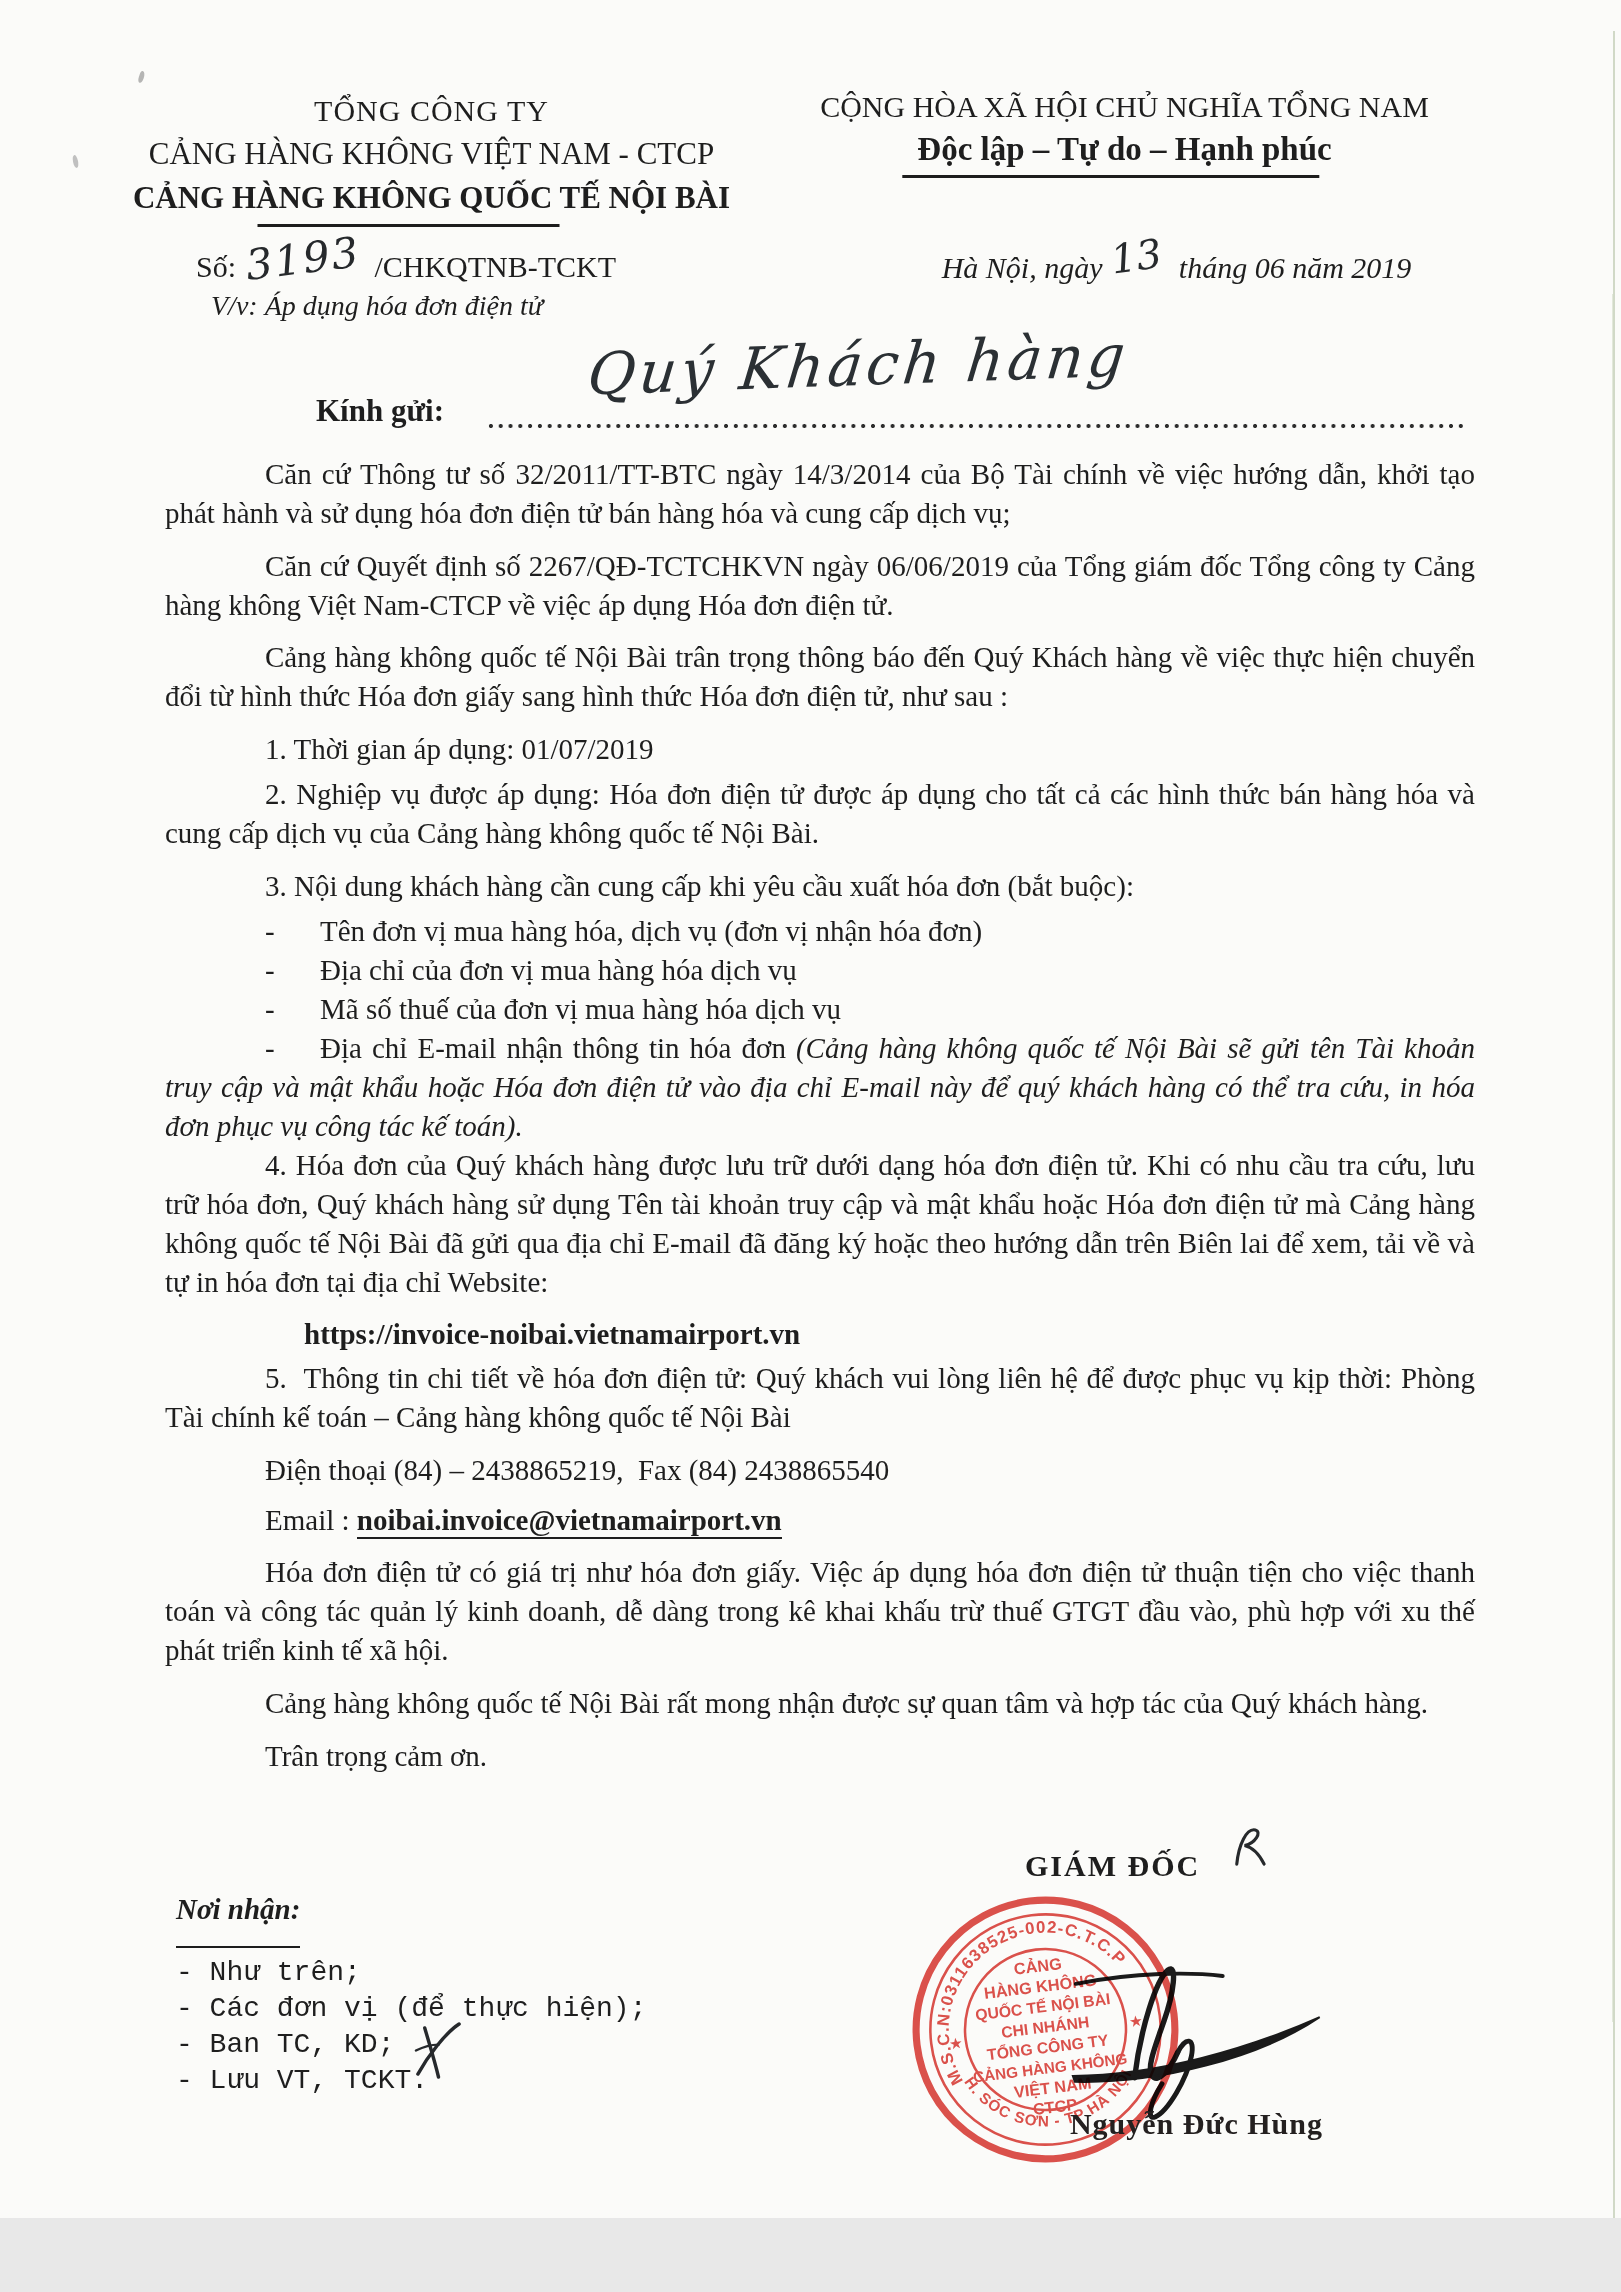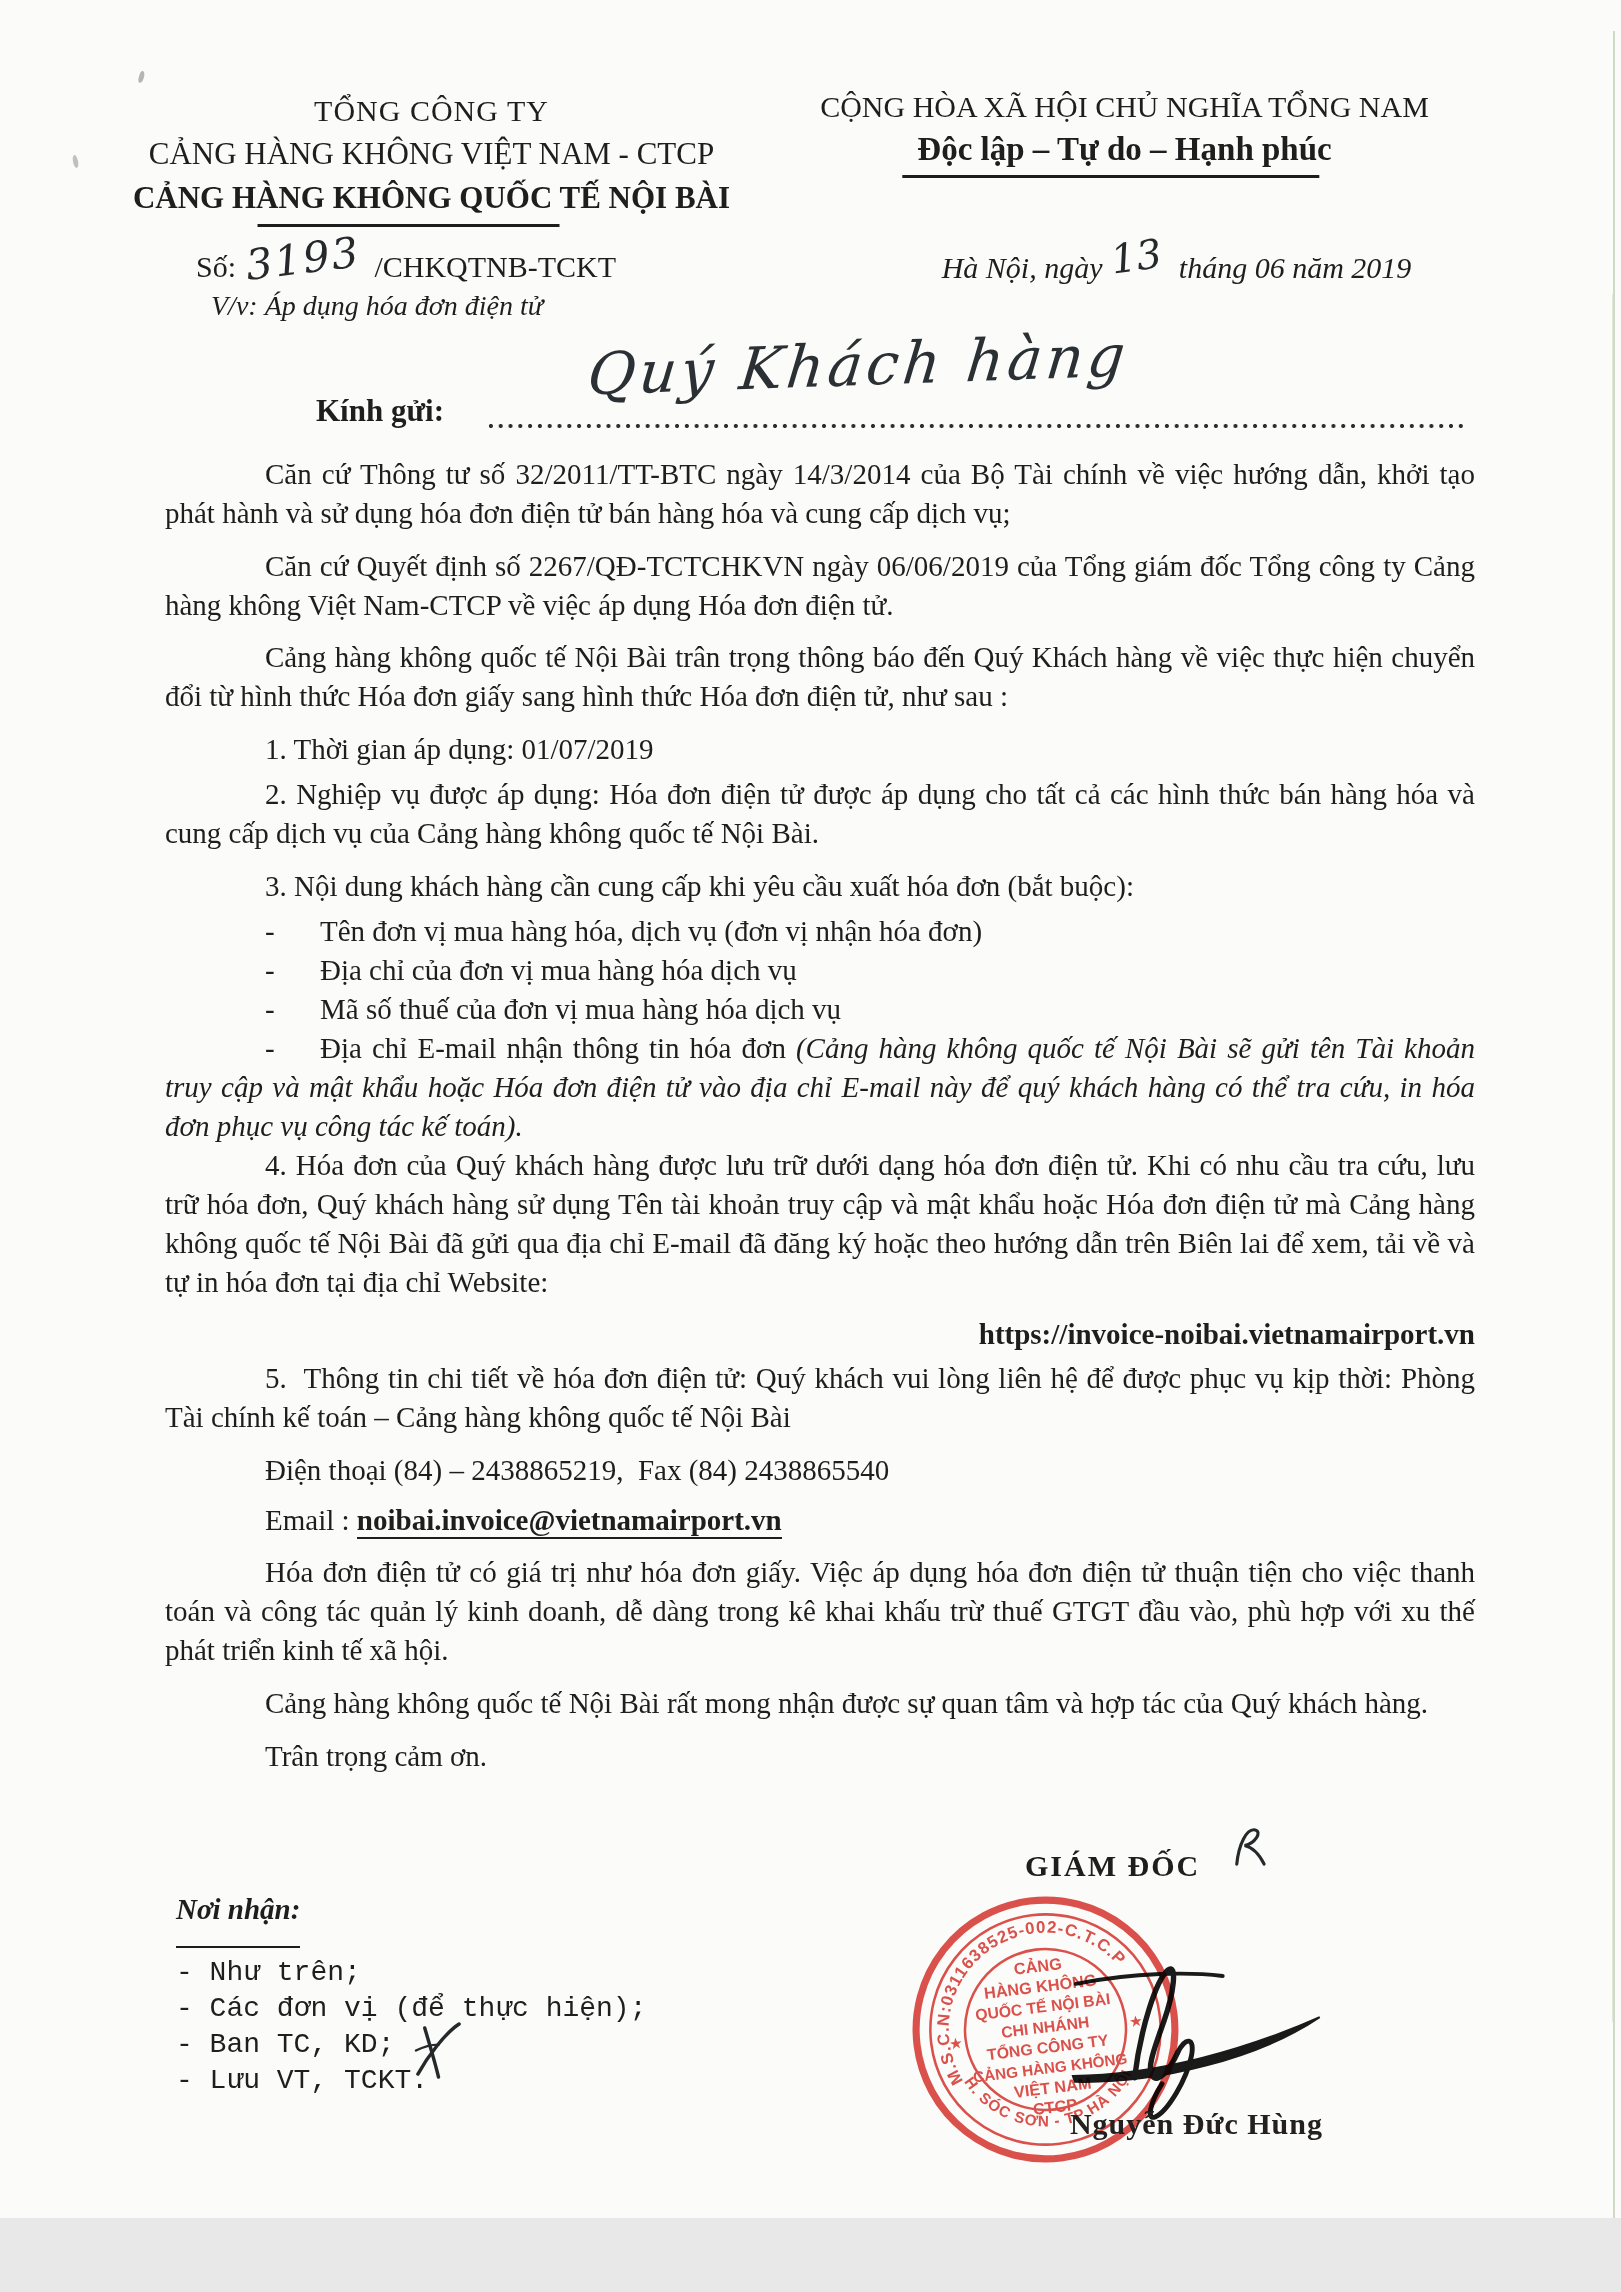--- a/index.html
+++ b/index.html
@@ -39,21 +39,21 @@
   
   .body-text { position:absolute; left:165px; top:455px; width:1310px; font-size:29px; line-height:39px; text-align:justify; }
   .body-text p { margin:0 0 13.7px 0; text-indent:100px; }
   .b { font-weight:normal; }
   .it { font-style:italic; }
   .bullet { margin:0 0 0 0 !important; }
   .bullet .dash { display:inline-block; width:55px; text-indent:0; }
   .mb6  { margin-bottom:5.9px !important; }
   .mb5  { margin-bottom:4.9px !important; }
   .mb11 { margin-bottom:10.8px !important; }
-  .url-line { text-indent:139px !important; font-weight:bold; text-align:right; }
+  .url-line { text-indent:139px !important; font-weight:bold; text-align:left; }
   .plain { text-align:left; }
   .email-value { font-weight:bold; border-bottom:2.9px solid #1e1e1e; padding-bottom:1px; }
 
   
   .director-title { position:absolute; left:1025px; top:1849px; font-size:30px; font-weight:bold; letter-spacing:2px; white-space:nowrap; }
   .director-flourish { position:absolute; left:1227px; top:1823px; }
   .recipients { position:absolute; left:176px; top:1893px; font-size:28px; }
   .recipients .label { font-weight:bold; font-style:italic; font-size:29px; border-bottom:2.9px solid #1d1d1d; padding-bottom:20px; display:inline-block; margin-bottom:6.9px; }
   .recipients .line { line-height:36px;font-family:Liberation Mono, monospace; }
   .check-mark { position:absolute; left:412px; top:2021px; }

